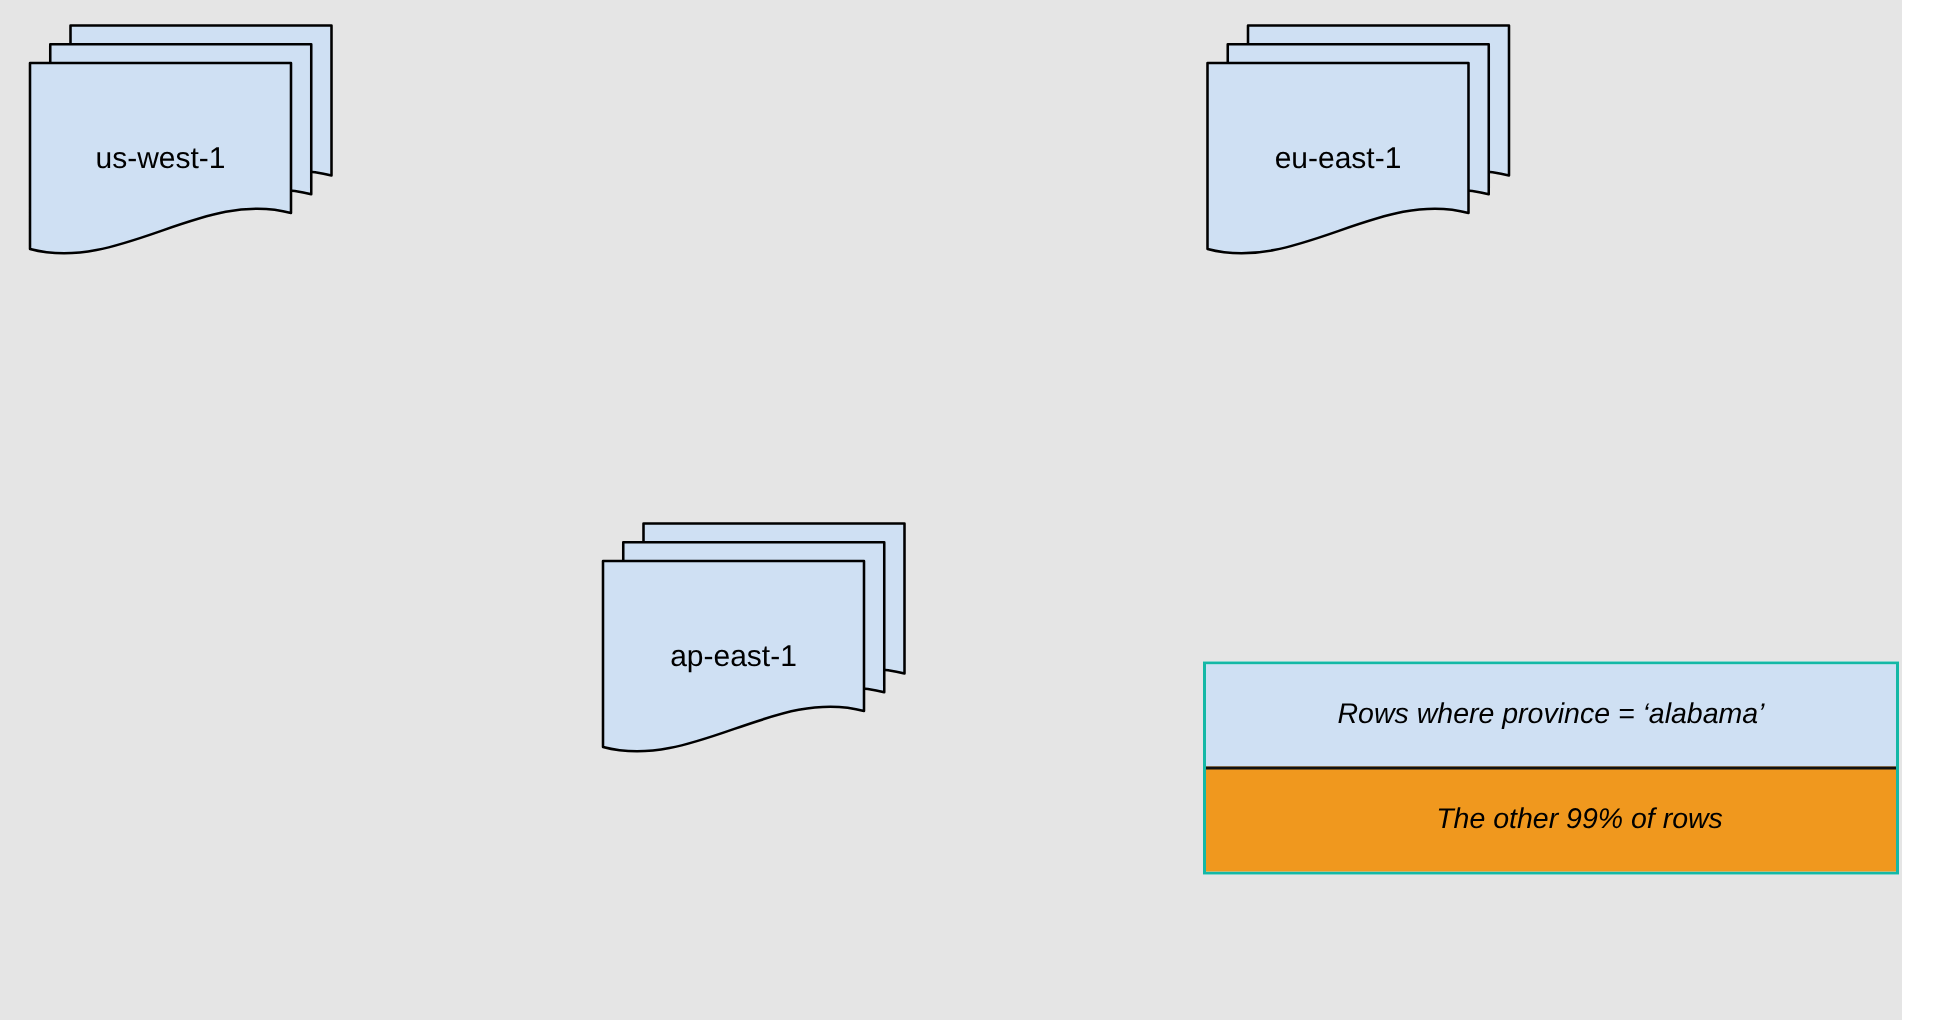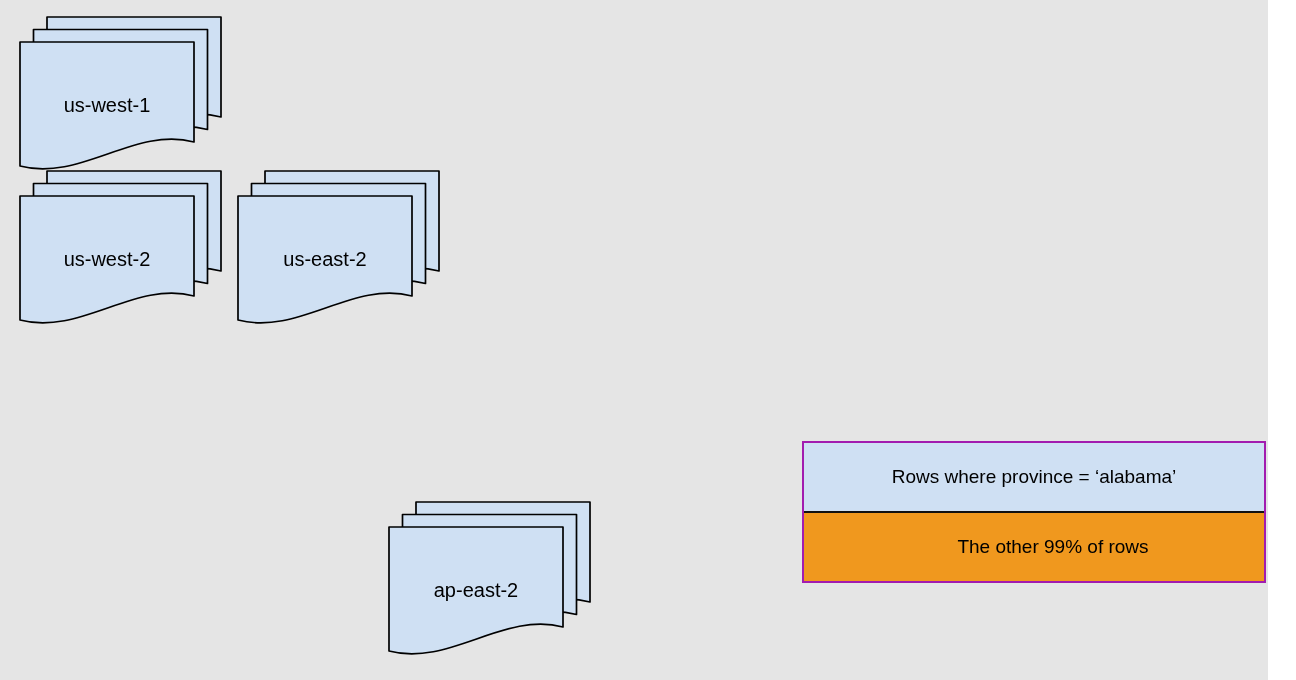--- a/index.html
+++ b/index.html
@@ -23,22 +23,23 @@
     font-family:"Liberation Sans", sans-serif;
     font-size:20px;
     fill:#000000;
     text-anchor:middle;
   }
   .legend{
     position:absolute;
     left:802px;
     top:441px;
     width:460px;
-    border:2px solid #a21caf;
+    border:2px solid #14b8a6;
     background:#ffffff;
+    font-style:italic;
   }
   .legend-row{
     height:68px;
     display:flex;
     align-items:center;
     justify-content:center;
   }
   .legend-row + .legend-row{border-top:2px solid #111111;}
   .legend-row span{
     font-size:19px;
@@ -55,50 +56,42 @@
     <svg width="202" height="158" viewBox="0 0 202 158">
       <path class="doc" transform="translate(27,0)" d="M0 0 H174 V100 C115 84 60 140 0 124 Z" fill="#CFE0F3"></path>
       <path class="doc" transform="translate(13.5,12.5)" d="M0 0 H174 V100 C115 84 60 140 0 124 Z" fill="#CFE0F3"></path>
       <path class="doc" transform="translate(0,25)" d="M0 0 H174 V100 C115 84 60 140 0 124 Z" fill="#CFE0F3"></path>
       <text x="87" y="95">us-west-1</text>
     </svg>
   </div>
 
 
 
-
-  <div class="stack" style="left:20px;top:171px">
+  <div class="stack" style="left:805px;top:17px">
     <svg width="202" height="158" viewBox="0 0 202 158">
       <path class="doc" transform="translate(27,0)" d="M0 0 H174 V100 C115 84 60 140 0 124 Z" fill="#CFE0F3"></path>
       <path class="doc" transform="translate(13.5,12.5)" d="M0 0 H174 V100 C115 84 60 140 0 124 Z" fill="#CFE0F3"></path>
       <path class="doc" transform="translate(0,25)" d="M0 0 H174 V100 C115 84 60 140 0 124 Z" fill="#CFE0F3"></path>
-      <text x="87" y="95">us-west-2</text>
-    </svg>
-  </div>
-
-  <div class="stack" style="left:238px;top:171px">
-    <svg width="202" height="158" viewBox="0 0 202 158">
-      <path class="doc" transform="translate(27,0)" d="M0 0 H174 V100 C115 84 60 140 0 124 Z" fill="#CFE0F3"></path>
-      <path class="doc" transform="translate(13.5,12.5)" d="M0 0 H174 V100 C115 84 60 140 0 124 Z" fill="#CFE0F3"></path>
-      <path class="doc" transform="translate(0,25)" d="M0 0 H174 V100 C115 84 60 140 0 124 Z" fill="#CFE0F3"></path>
-      <text x="87" y="95">us-east-2</text>
+      <text x="87" y="95">eu-east-1</text>
     </svg>
   </div>
 
 
 
 
-  <div class="stack" style="left:389px;top:502px">
+
+  <div class="stack" style="left:402px;top:349px">
     <svg width="202" height="158" viewBox="0 0 202 158">
       <path class="doc" transform="translate(27,0)" d="M0 0 H174 V100 C115 84 60 140 0 124 Z" fill="#CFE0F3"></path>
       <path class="doc" transform="translate(13.5,12.5)" d="M0 0 H174 V100 C115 84 60 140 0 124 Z" fill="#CFE0F3"></path>
       <path class="doc" transform="translate(0,25)" d="M0 0 H174 V100 C115 84 60 140 0 124 Z" fill="#CFE0F3"></path>
-      <text x="87" y="95">ap-east-2</text>
+      <text x="87" y="95">ap-east-1</text>
     </svg>
   </div>
+
 
   <div class="legend">
     <div class="legend-row" style="background-color: rgb(207, 224, 243);">
       <span>Rows where province = ‘alabama’</span>
     </div>
     <div class="legend-row" style="background-color: rgb(240, 152, 30); padding-left: 38px;">
       <span>The other 99% of rows</span>
     </div>
   </div>
 

